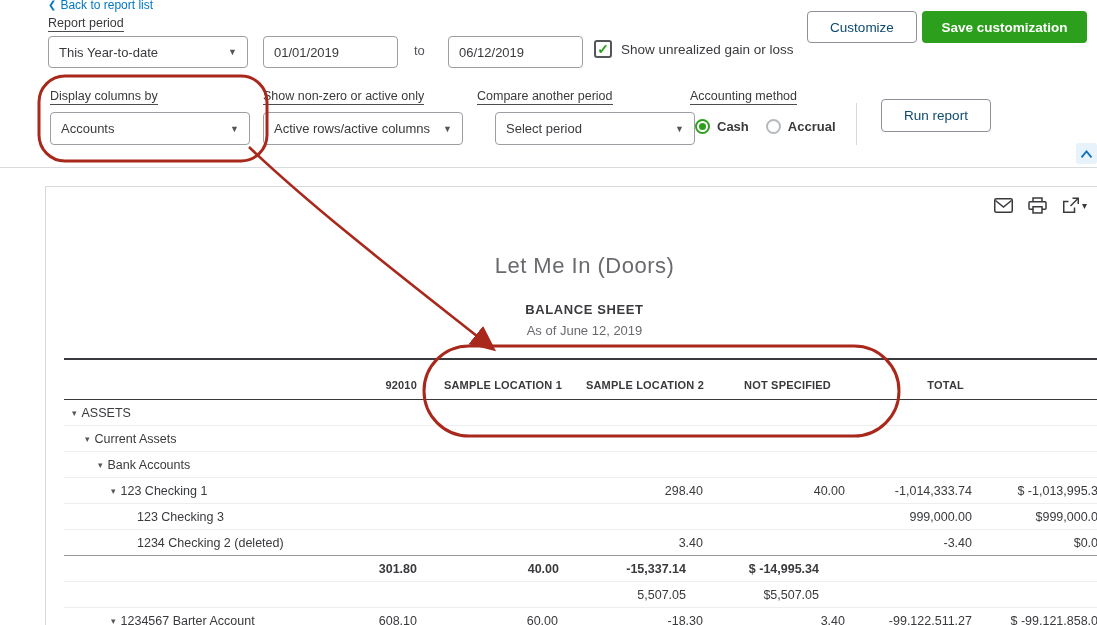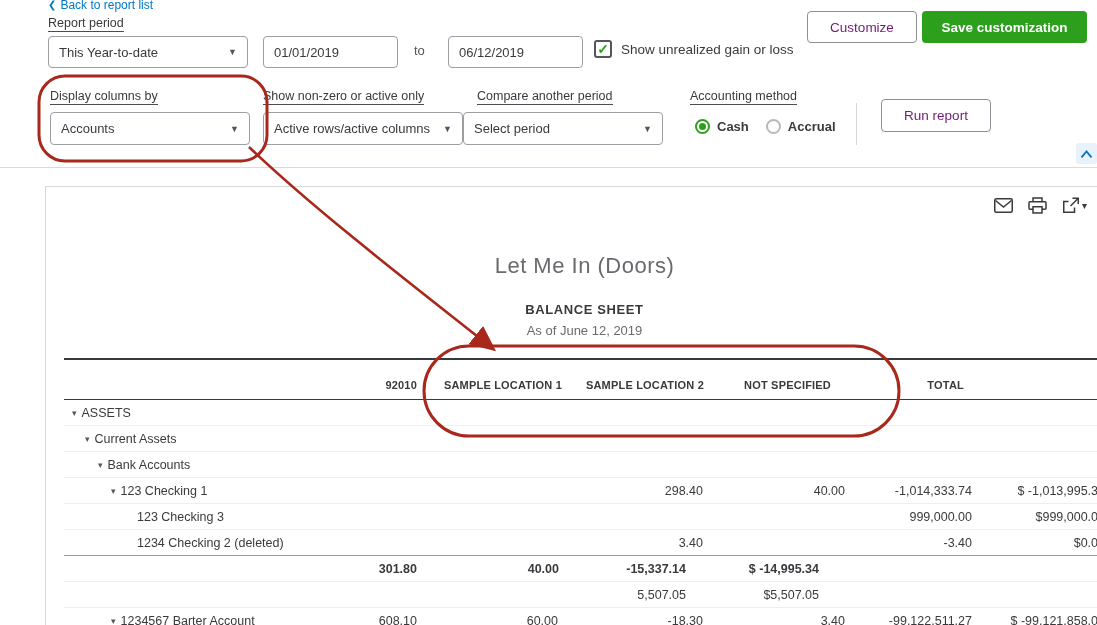--- a/index.html
+++ b/index.html
@@ -13,33 +13,33 @@
   }
   
   .back-link { position:absolute; left:48px; top:-2px; display:flex; align-items:center; gap:4px;
     color:#0077c5; font-size:12px; text-decoration:none; cursor:pointer; }
   .back-chevron { font-size:10px; line-height:12px; }
   .ulabel { display:inline-block; font-size:12.5px; color:#393a3d;
     border-bottom:1px solid #4a4d50; padding-bottom:1px; }
   .report-period { position:absolute; left:48px; top:13px; }
   .btn { display:flex; align-items:center; justify-content:center; border-radius:4px;
     font-size:13.5px; cursor:pointer; border:1px solid transparent; background:#fff; }
-  .btn.ghost { border-color:#8d9096; color:#701a75; }
+  .btn.ghost { border-color:#8d9096; color:#0c4a6e; }
   .btn.green { background:#2ca01c; color:#fff; font-weight:bold; border:none; }
   .btn-customize { position:absolute; left:807px; top:11px; width:110px; height:32px; }
   .btn-save { position:absolute; left:922px; top:11px; width:165px; height:32px; }
   
   .dropdown { position:absolute; display:flex; align-items:center; justify-content:space-between;
     border:1px solid #9b9ea3; border-radius:4px; background:#fff; padding:0 10px;
     font-size:13px; color:#393a3d; cursor:pointer; }
   .dd-caret { font-size:9px; color:#53565a; margin-left:6px; }
   .dd-period  { left:48px;  top:36px;  width:200px; height:32px; }
   .dd-columns { left:50px;  top:112px; width:200px; height:33px; }
   .dd-nonzero { left:263px; top:112px; width:200px; height:33px; }
-  .dd-compare { left:463px; top:112px; width:200px; height:33px; }
+  .dd-compare { left:495px; top:112px; width:200px; height:33px; }
   .date-input { position:absolute; border:1px solid #9b9ea3; border-radius:4px;
     padding:0 10px; font-size:13px; color:#393a3d; font-family:"Liberation Sans",sans-serif; }
   .date-from { left:263px; top:36px; width:135px; height:32px; }
   .date-to   { left:448px; top:36px; width:135px; height:32px; }
   .to-label { position:absolute; left:414px; top:43px; font-size:13px; color:#53565a; }
   .checkbox { position:absolute; left:594px; top:40px; width:18px; height:18px;
     border:2px solid #53565a; border-radius:3px; display:flex; align-items:center;
     justify-content:center; cursor:pointer; background:#fff; }
   .checkbox .check { color:#2ca01c; font-size:14px; font-weight:bold; line-height:14px; }
   .cb-label { position:absolute; left:621px; top:42px; font-size:13.5px; color:#393a3d; }

